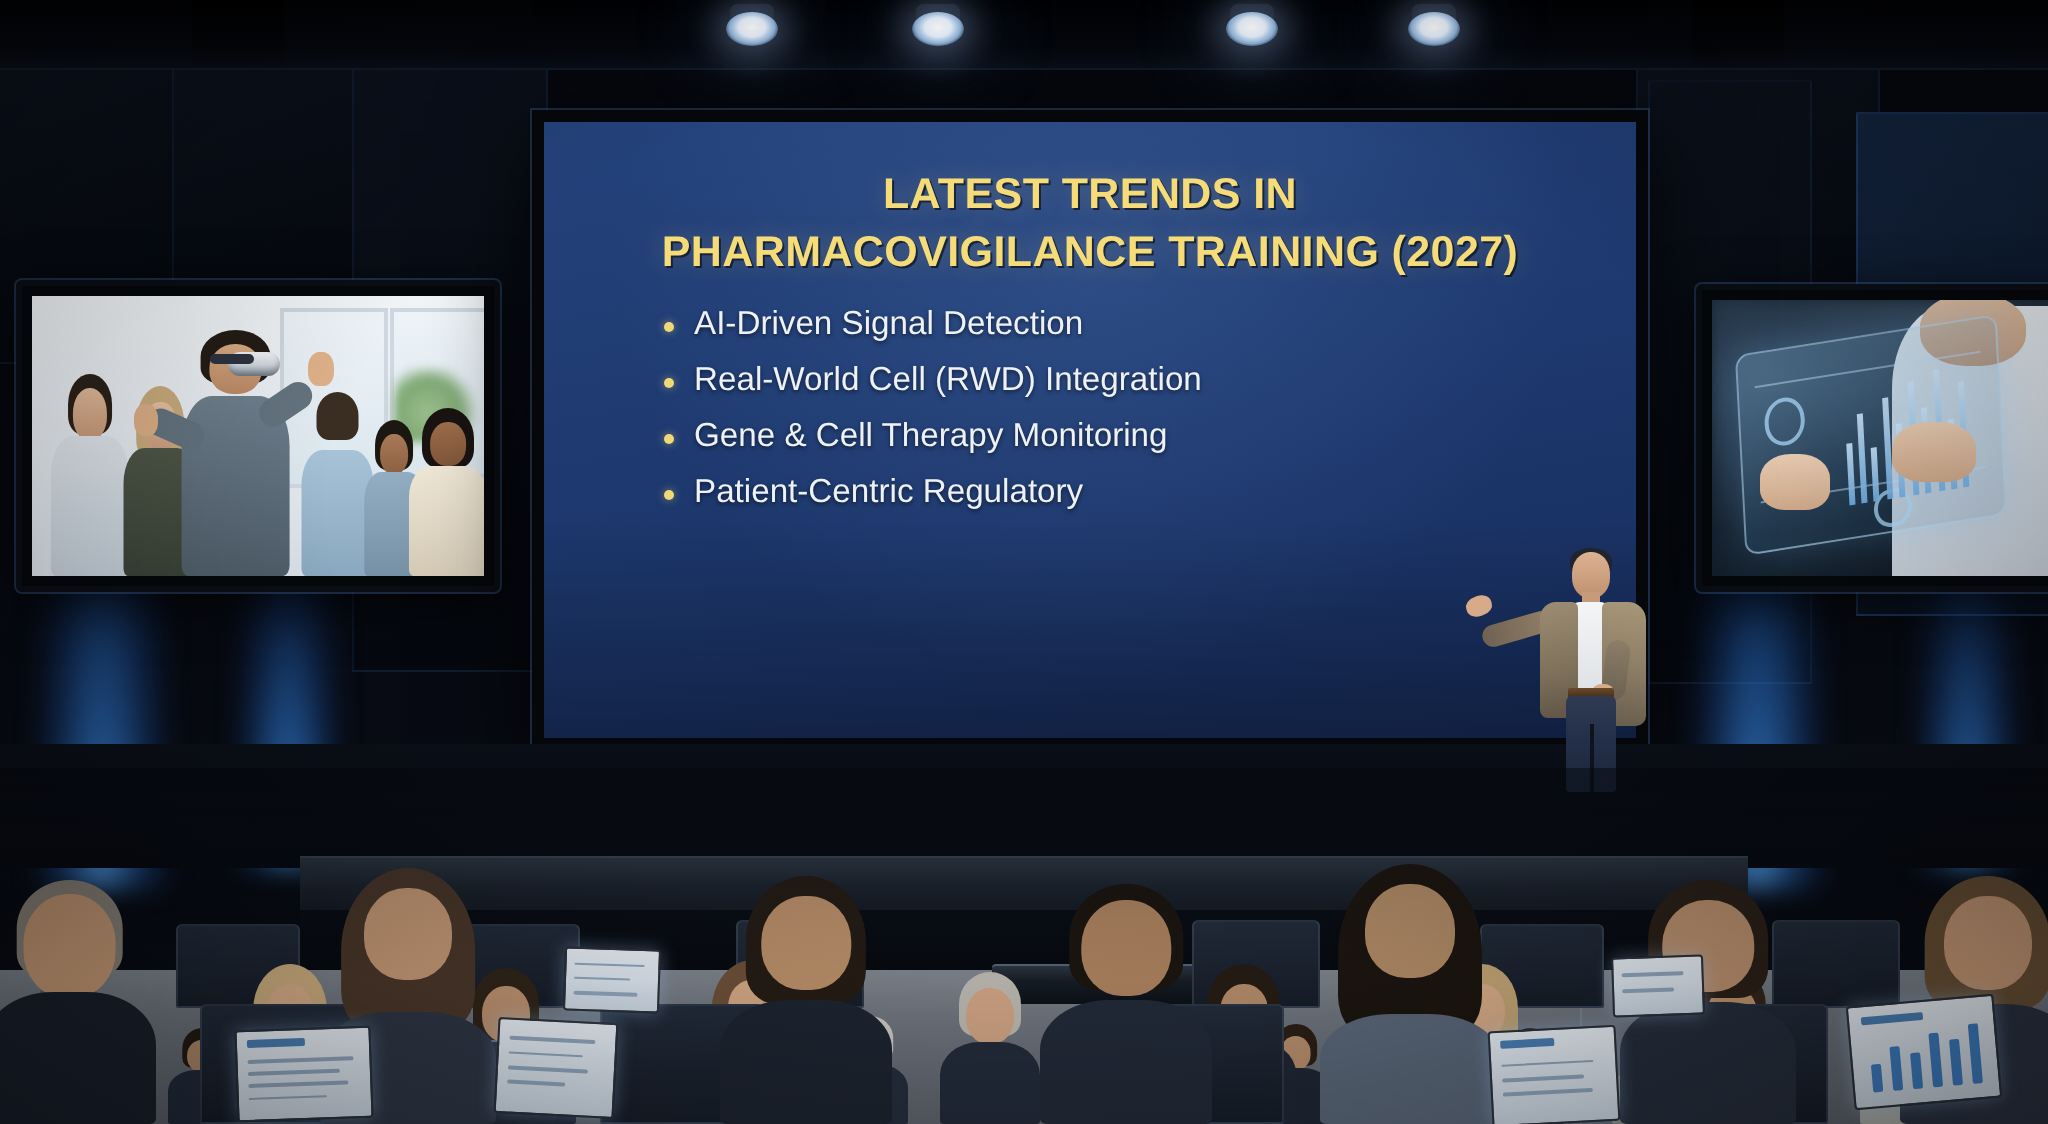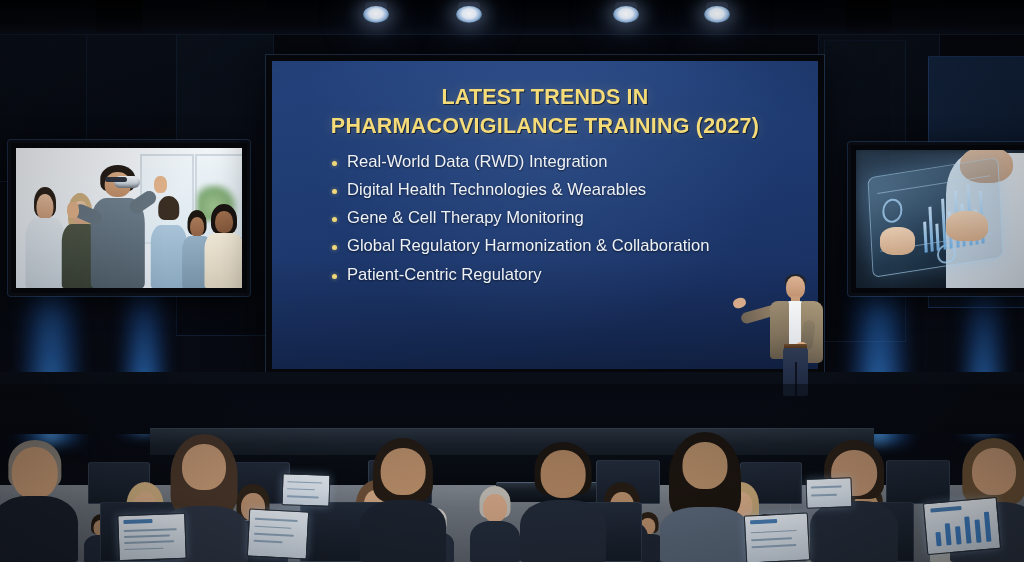--- a/index.html
+++ b/index.html
@@ -576,24 +576,23 @@
 
   <div id="main-screen">
     <div id="slide">
 
       <h1 class="slide-title">
         <span>LATEST TRENDS IN</span>
         <span class="line2">PHARMACOVIGILANCE TRAINING (2027)</span>
       </h1>
 
       <ul class="bullet-list">
-        <li>Real-World Data (RWD) Integration</li>
-        <li>Digital Health Technologies &amp; Wearables</li>
+        <li>AI-Driven Signal Detection</li>
+        <li>Real-World Cell (RWD) Integration</li>
         <li>Gene &amp; Cell Therapy Monitoring</li>
-        <li>Global Regulatory Harmonization &amp; Collaboration</li>
         <li>Patient-Centric Regulatory</li>
       </ul>
 
     </div>
   </div>
 
   <div class="stage-deck"></div>
 
   <div id="speaker">
     <div class="sp-arm-up"></div>

